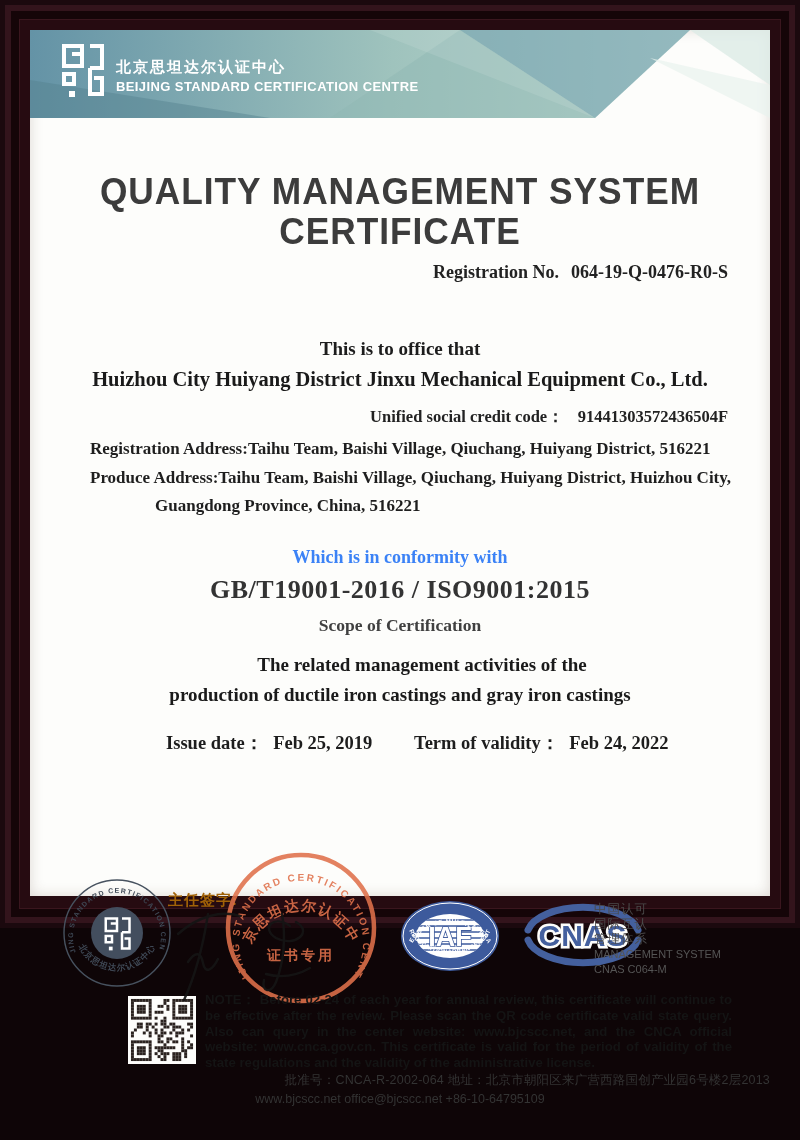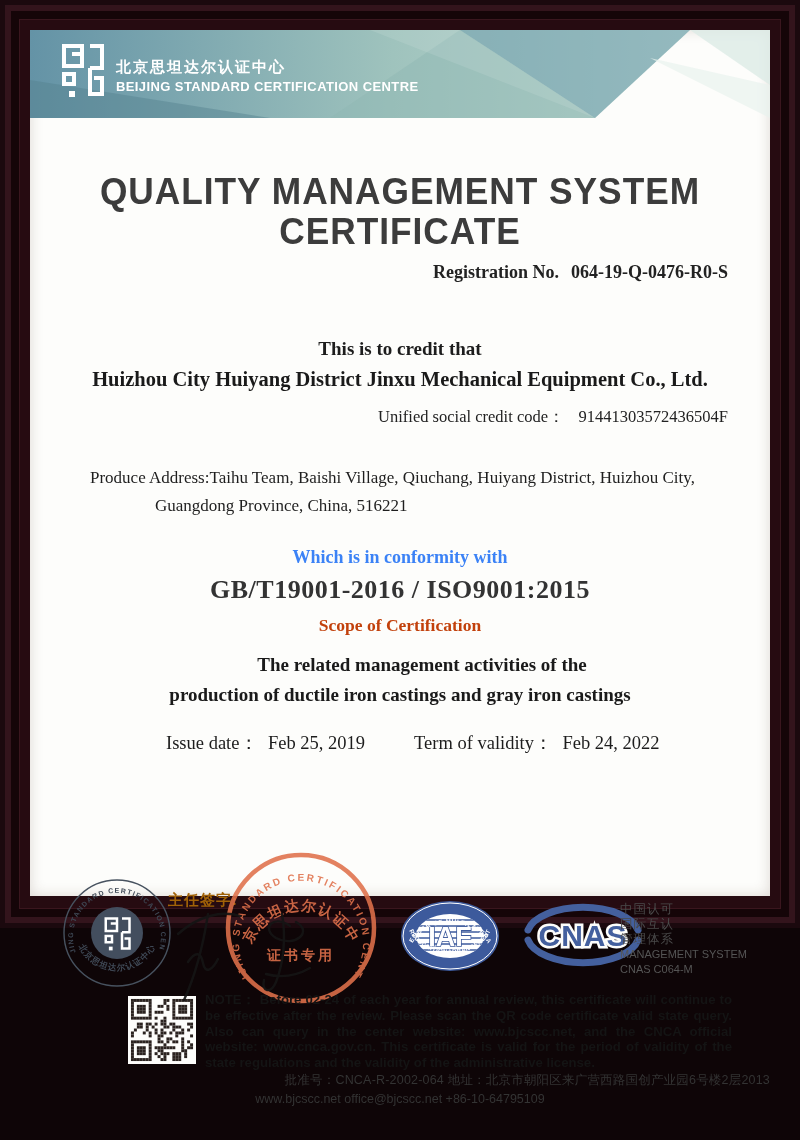--- a/index.html
+++ b/index.html
@@ -4,21 +4,21 @@
 <style>
   html,body{margin:0;padding:0;background:#0e0507;}
   body{width:800px;height:1140px;overflow:hidden;font-family:"Liberation Sans","DejaVu Sans",sans-serif;}
   .frame{position:relative;width:800px;height:928px;background:#1b090e;}
   .f1{position:absolute;inset:5px;background:#33141c;}
   .f2{position:absolute;inset:11px;background:#150508;}
   .f3{position:absolute;inset:19px;background:#260b11;border:1px solid #3a161e;}
   .paper{position:absolute;left:30px;right:30px;top:30px;bottom:32px;background:#fdfdfb;
          box-shadow:inset 0 0 14px rgba(70,45,30,.18);}
   .abs{position:absolute;}
-  .serif{font-family:"Liberation Serif","DejaVu Serif",serif;}
+  .serif{font-family:"Liberation Serif","DejaVu Serif",serif;font-weight:bold;}
   .sans{font-family:Liberation Serif, serif;}
   .center{left:0;right:0;text-align:center;}
 
   
   .header-band{left:0;top:0;width:740px;height:88px;}
   .header-logo{left:28px;top:12px;}
   .header-text{left:86px;top:28px;color:#fff;}
   .header-cn{font-size:15px;font-weight:bold;letter-spacing:2px;}
   .header-en{font-size:13px;font-weight:bold;letter-spacing:.4px;margin-top:2px;}
 
@@ -29,36 +29,36 @@
   .certify-intro{top:308px;color:#1d1d1d;font-weight:bold;font-size:19px;}
   .company{top:338px;color:#1a1a1a;font-weight:bold;font-size:20.5px;}
   .credit{top:376px;right:42px;color:#222;font-size:16.5px;}
   .credit .gap{display:inline-block;width:14px;}
   .addr1{top:409px;left:60px;color:#1e1e1e;font-size:17px;}
   .addr2{top:438px;left:60px;color:#1e1e1e;font-size:17px;}
   .addr3{top:466px;left:125px;color:#1e1e1e;font-size:17px;}
 
   .conf-intro{top:517px;color:#3b82f6;font-weight:bold;font-size:18px;}
   .standard{top:545px;color:#333;font-weight:bold;font-size:26px;letter-spacing:.5px;}
-  .scope-head{top:585px;color:#c2410c;font-weight:bold;font-size:17.5px;}
+  .scope-head{top:585px;color:#404040;font-weight:bold;font-size:17.5px;}
   .scope1{top:624px;color:#1a1a1a;font-weight:bold;font-size:19px;padding-left:44px;}
   .scope2{top:654px;color:#1a1a1a;font-weight:bold;font-size:19px;}
 
   .dates{top:700px;left:0;right:0;color:#1d1d1d;font-size:18.5px;}
   .issue{position:absolute;left:136px;top:0;}
   .validity{position:absolute;left:384px;top:0;}
   .dates .gap{display:inline-block;width:10px;}
 
   .emblem{left:32px;top:848px;}
   .sig-label{left:138px;top:861px;font-size:15px;font-weight:bold;color:#a16207;letter-spacing:1px;}
   .stamp{left:193px;top:820px;opacity:.88;}
   .signature{left:140px;top:870px;z-index:5;}
   .iaf{left:370px;top:870px;}
   .cnas-logo{left:494px;top:873px;}
-  .cnas-text{left:590px;top:872px;color:#4a4a4a;}
+  .cnas-text{left:564px;top:872px;color:#4a4a4a;}
   .cnas-text .cline{font-size:12.5px;line-height:15px;letter-spacing:1px;}
   .cnas-text .eline{font-size:11px;line-height:14.5px;letter-spacing:0;color:#555;}
 
   .qr{left:98px;top:966px;width:68px;height:68px;}
   .note{left:175px;top:962px;width:527px;font-weight:bold;font-size:13.2px;line-height:15.8px;
         color:#141414;text-align:justify;}
   .approval{top:1042px;font-size:12.5px;color:#333;letter-spacing:.2px;text-align:right;}
   .contact{top:1062px;font-size:12.5px;color:#333;}
 </style>
 </head>
@@ -107,25 +107,26 @@
 
     <div class="abs center title">
       <div>QUALITY MANAGEMENT SYSTEM</div>
       <div>CERTIFICATE</div>
     </div>
 
     <div class="abs serif reg-line">
       <span>Registration  No.</span><span class="gap"></span><span>064-19-Q-0476-R0-S</span>
     </div>
 
-    <div class="abs center serif certify-intro">This is to credit that</div>
+    <div class="abs center serif certify-intro">This is to office that</div>
     <div class="abs center serif company">Huizhou City Huiyang District Jinxu Mechanical Equipment Co., Ltd.</div>
     <div class="abs serif credit">
       <span>Unified social credit code：</span><span class="gap"></span><span>91441303572436504F</span>
     </div>
+    <div class="abs serif addr1">Registration Address:Taihu Team, Baishi Village, Qiuchang, Huiyang District, 516221</div>
     <div class="abs serif addr2">Produce Address:Taihu Team, Baishi Village, Qiuchang, Huiyang District, Huizhou City,</div>
     <div class="abs serif addr3">Guangdong Province, China, 516221</div>
 
     <div class="abs center serif conf-intro">Which is in conformity with</div>
     <div class="abs center sans standard">GB/T19001-2016 / ISO9001:2015</div>
     <div class="abs center serif scope-head">Scope of Certification</div>
     <div class="abs center serif scope1">The related management activities of the</div>
     <div class="abs center serif scope2">production of ductile iron castings and gray iron castings</div>
 
     <div class="abs serif dates">

